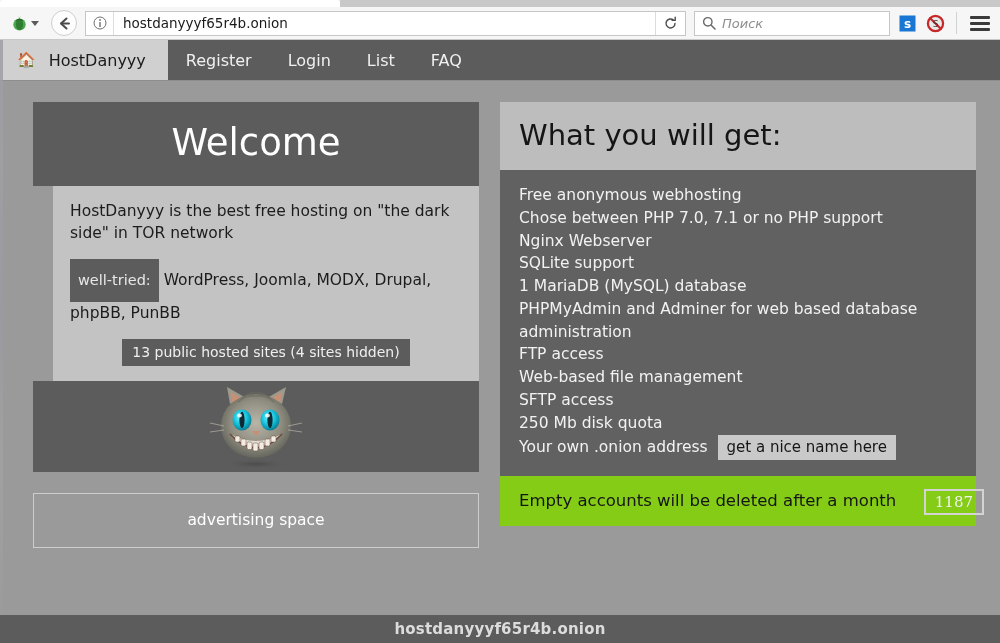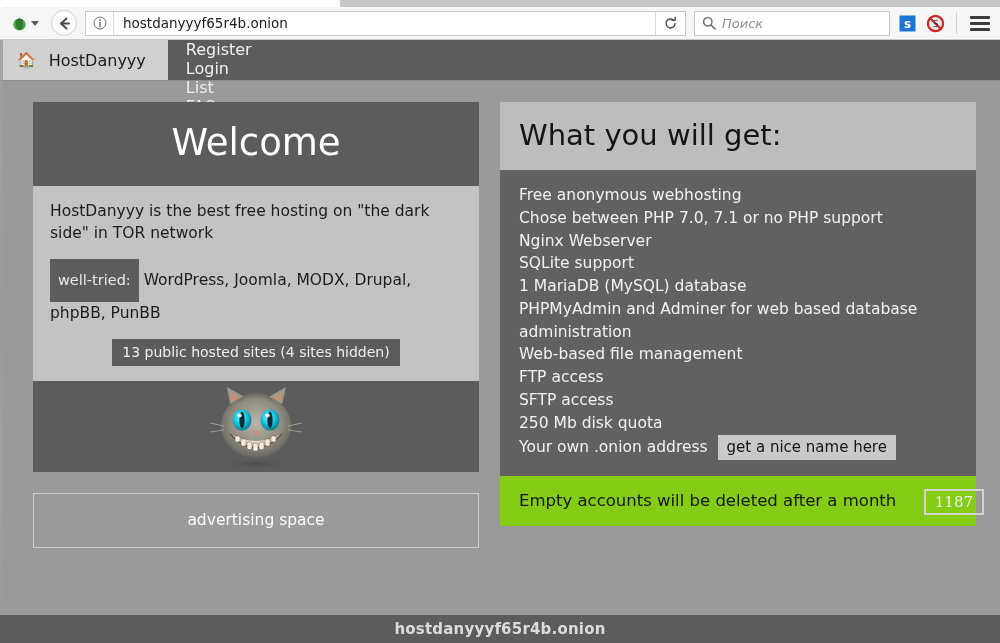--- a/index.html
+++ b/index.html
@@ -168,21 +168,21 @@
     background: #d0d0d0;
     display: flex;
     align-items: center;
     gap: 13px;
     padding: 0 22px 0 17px;
     color: #1b1b1b;
     font-size: 16px;
     cursor: pointer;
   }
   .home-icon { font-size: 15px; line-height: 1; color: #141414; }
-  .navlinks { display: flex; align-items: stretch; flex-direction: column; }
+  .navlinks { display: flex; align-items: stretch; }
   .navlink {
     display: flex; align-items: center;
     padding: 0 18px;
     color: #f0f0f0;
     font-size: 16px;
     cursor: pointer;
     text-decoration: none;
   }
 
   .content {
@@ -204,20 +204,21 @@
     padding: 19px 0 22px;
     font-size: 37px;
     font-weight: 400;
   }
   .panel-body-light {
     background: #c3c3c3;
     color: #1c1c1c;
     padding: 14px 17px 15px;
     font-size: 15.5px;
     line-height: 1.45;
+    margin-left: 20px;
   }
   .lead { margin-bottom: 14px; }
   .welltried-row { margin-bottom: 15px; }
   .badge-dark {
     display: inline-block;
     background: #5c5c5c;
     color: #e8e8e8;
     padding: 11px 8px;
     font-size: 14.5px;
   }
@@ -480,22 +481,22 @@
       <div class="col-right">
         <div class="panel">
           <div class="panel-head-light">What you will get:</div>
           <div class="panel-body-dark">
             <div class="feature-line">Free anonymous webhosting</div>
             <div class="feature-line">Chose between PHP 7.0, 7.1 or no PHP support</div>
             <div class="feature-line">Nginx Webserver</div>
             <div class="feature-line">SQLite support</div>
             <div class="feature-line">1 MariaDB (MySQL) database</div>
             <div class="feature-line">PHPMyAdmin and Adminer for web based database administration</div>
+            <div class="feature-line">FTP access</div>
             <div class="feature-line">Web-based file management</div>
-            <div class="feature-line">FTP access</div>
             <div class="feature-line">SFTP access</div>
             <div class="feature-line">250 Mb disk quota</div>
             <div class="feature-line">
               <span>Your own .onion address</span>
               <span class="inline-btn">get a nice name here</span>
             </div>
           </div>
           <div class="panel-foot-light">Empty accounts will be deleted after a month</div>
         </div>
       </div>

